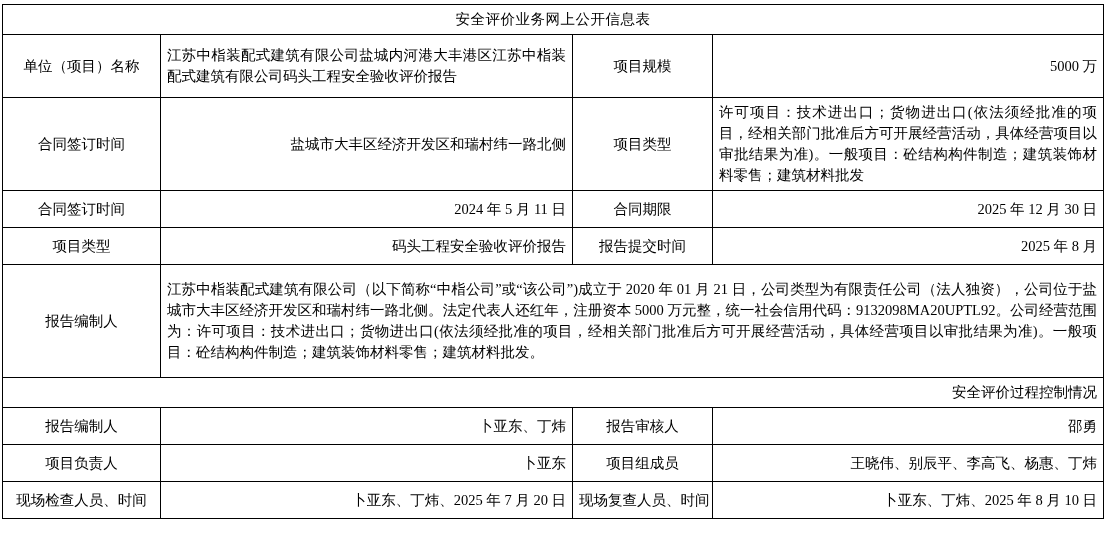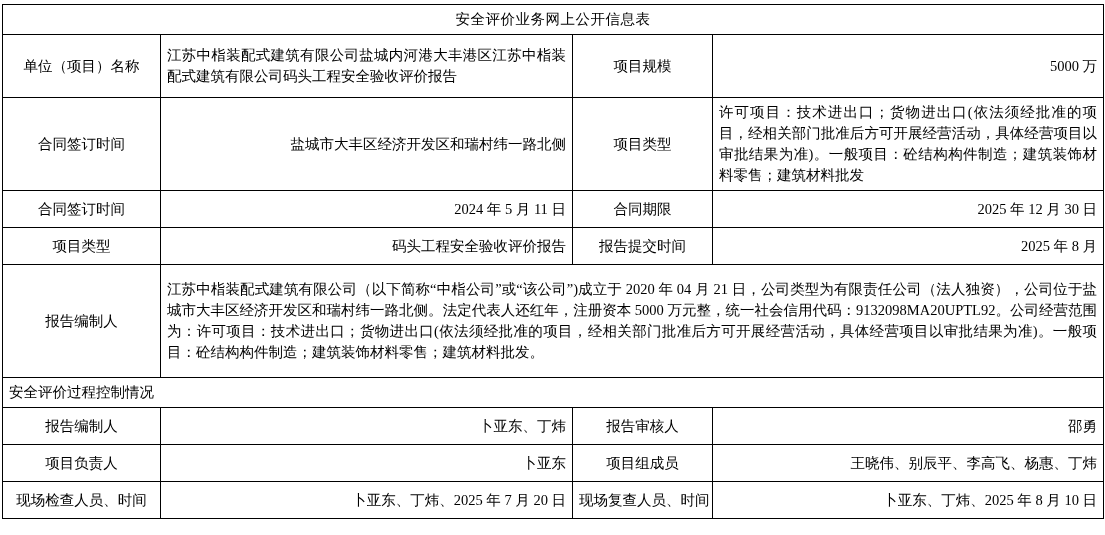--- a/index.html
+++ b/index.html
@@ -39,21 +39,21 @@
     text-align: justify;
     text-justify: inter-ideograph;
   }
   .title-row td {
     text-align: center;
     font-size: 15px;
     padding: 6px 4px;
     letter-spacing: 0.5px;
   }
   .section-row td {
-    text-align: left;
+    text-align: right;
     font-size: 15px;
     padding: 5px 4px;
   }
   .label {
     text-align: center;
     white-space: nowrap;
     font-family: Liberation Serif, serif;
   }
   .tall { height: 54px; }
   .scope-cell {
@@ -110,21 +110,21 @@
 
       <tr class="row-normal">
         <td class="label">项目类型</td>
         <td class="c-center">码头工程安全验收评价报告</td>
         <td class="label">报告提交时间</td>
         <td class="c-center">2025 年 8 月</td>
       </tr>
 
       <tr>
         <td class="label">报告编制人</td>
-        <td class="intro-cell" colspan="3" style="height:104px">江苏中栺装配式建筑有限公司（以下简称“中栺公司”或“该公司”)成立于 2020 年 04 月 21 日，公司类型为有限责任公司（法人独资），公司位于盐城市大丰区经济开发区和瑞村纬一路北侧。法定代表人还红年，注册资本 5000 万元整，统一社会信用代码：9132098MA20UPTL92。公司经营范围为：许可项目：技术进出口；货物进出口(依法须经批准的项目，经相关部门批准后方可开展经营活动，具体经营项目以审批结果为准)。一般项目：砼结构构件制造；建筑装饰材料零售；建筑材料批发。</td>
+        <td class="intro-cell" colspan="3" style="height:104px">江苏中栺装配式建筑有限公司（以下简称“中栺公司”或“该公司”)成立于 2020 年 01 月 21 日，公司类型为有限责任公司（法人独资），公司位于盐城市大丰区经济开发区和瑞村纬一路北侧。法定代表人还红年，注册资本 5000 万元整，统一社会信用代码：9132098MA20UPTL92。公司经营范围为：许可项目：技术进出口；货物进出口(依法须经批准的项目，经相关部门批准后方可开展经营活动，具体经营项目以审批结果为准)。一般项目：砼结构构件制造；建筑装饰材料零售；建筑材料批发。</td>
       </tr>
 
       <tr class="section-row">
         <td colspan="4">安全评价过程控制情况</td>
       </tr>
 
       <tr class="row-normal">
         <td class="label">报告编制人</td>
         <td class="c-center">卜亚东、丁炜</td>
         <td class="label">报告审核人</td>

